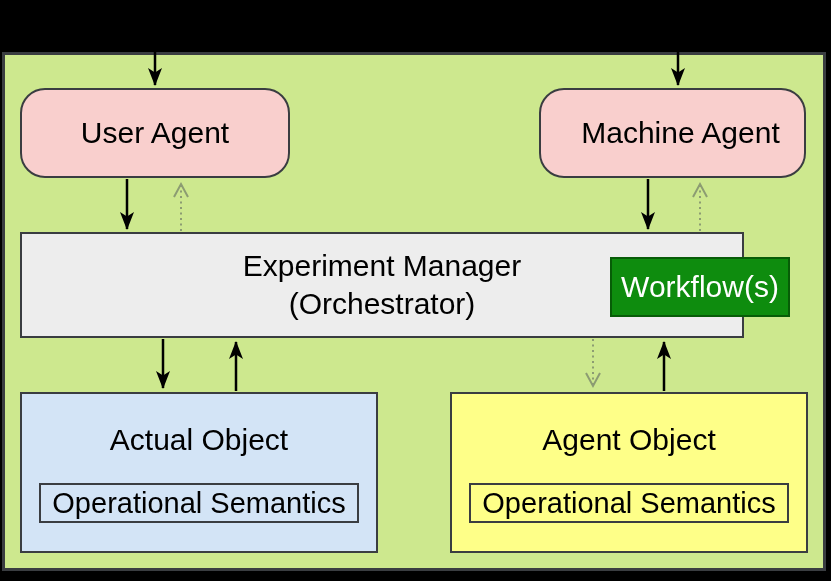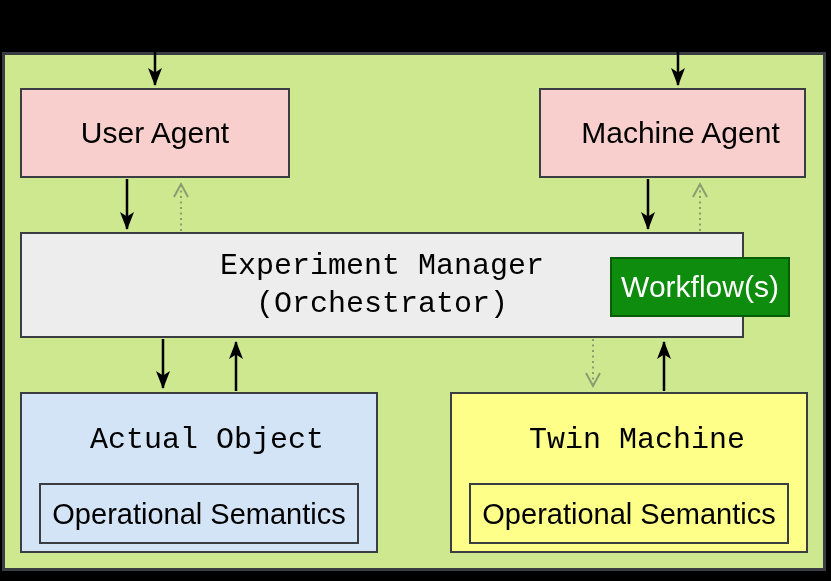--- a/index.html
+++ b/index.html
@@ -25,48 +25,48 @@
     font-size:30px;line-height:36px;
     box-sizing:border-box;
     text-align:center;
   }
 
   .title{
     position:absolute;left:185px;top:66px;width:430px;
     text-align:center;font-size:30px;color:var(--label-color,#000);
   }
 
-  .agent{background:var(--agent-fill,#f9cfcd);}
+  .agent{background:var(--agent-fill,#f9cfcd);border-radius:25px;}
   .user-agent{left:20px;top:88px;width:270px;height:90px;}
   .machine-agent{left:539px;top:88px;width:267px;height:90px;padding-left:16px;}
 
   .manager{
     left:20px;top:232px;width:724px;height:106px;
     background:var(--manager-fill,#ededed);
-    flex-direction:column;line-height:38px;font-family:Liberation Mono, monospace;
+    flex-direction:column;line-height:38px;
   }
 
   .workflow{
     left:610px;top:257px;width:180px;height:60px;
     background:var(--workflow-fill,#0e8c0e);
     border:2px solid var(--workflow-border,#075c07);
     color:var(--workflow-text,#ffffff);
   }
 
   .object-box{align-items:flex-start;}
   .actual-object{left:20px;top:392px;width:358px;height:161px;background:var(--actual-fill,#d3e4f6);}
   .twin-object{left:450px;top:392px;width:358px;height:161px;background:var(--twin-fill,#feff88);}
 
   .object-label{
-    position:absolute;left:8px;top:0;width:100%;height:91px;
-    display:flex;align-items:center;justify-content:center;font-family:Liberation Mono, monospace;
+    position:absolute;left:0;top:0;width:100%;height:91px;
+    display:flex;align-items:center;justify-content:center;
   }
 
   .semantics{
-    position:absolute;left:17px;top:89px;width:320px;height:61px;
+    position:absolute;left:17px;top:89px;width:320px;height:40px;
     border:2px solid var(--box-border,#3a3d41);
     background:inherit;
     display:flex;align-items:center;justify-content:center;
     font-size:29px;box-sizing:border-box;
   }
 
   svg.arrows{position:absolute;left:0;top:0;width:831px;height:581px;pointer-events:none;}
   .solid-line{stroke:var(--solid-arrow,#000);stroke-width:2.5px;fill:none;}
   .dotted-line{stroke:var(--dotted-arrow,#8c9c72);stroke-width:2px;fill:none;stroke-dasharray:2 3.5;}
   .solid-head{fill:var(--solid-arrow,#000);}
@@ -96,21 +96,21 @@
   <div class="node workflow">
     <span>Workflow(s)</span>
   </div>
 
   <div class="node object-box actual-object">
     <div class="object-label">Actual Object</div>
     <div class="semantics">Operational Semantics</div>
   </div>
 
   <div class="node object-box twin-object">
-    <div class="object-label">Twin Machine</div>
+    <div class="object-label">Agent Object</div>
     <div class="semantics">Operational Semantics</div>
   </div>
 
   <svg class="arrows">
     <defs>
       <marker id="head-solid" markerUnits="userSpaceOnUse" markerWidth="22" markerHeight="18" refX="18" refY="8" orient="auto">
         <path class="solid-head" d="M1,1 L19,8 L1,15 L5.5,8 Z"></path>
       </marker>
       <marker id="head-open" markerUnits="userSpaceOnUse" markerWidth="20" markerHeight="20" refX="15" refY="9" orient="auto">
         <path class="open-head" d="M2,2 L15,9 L2,16"></path>

